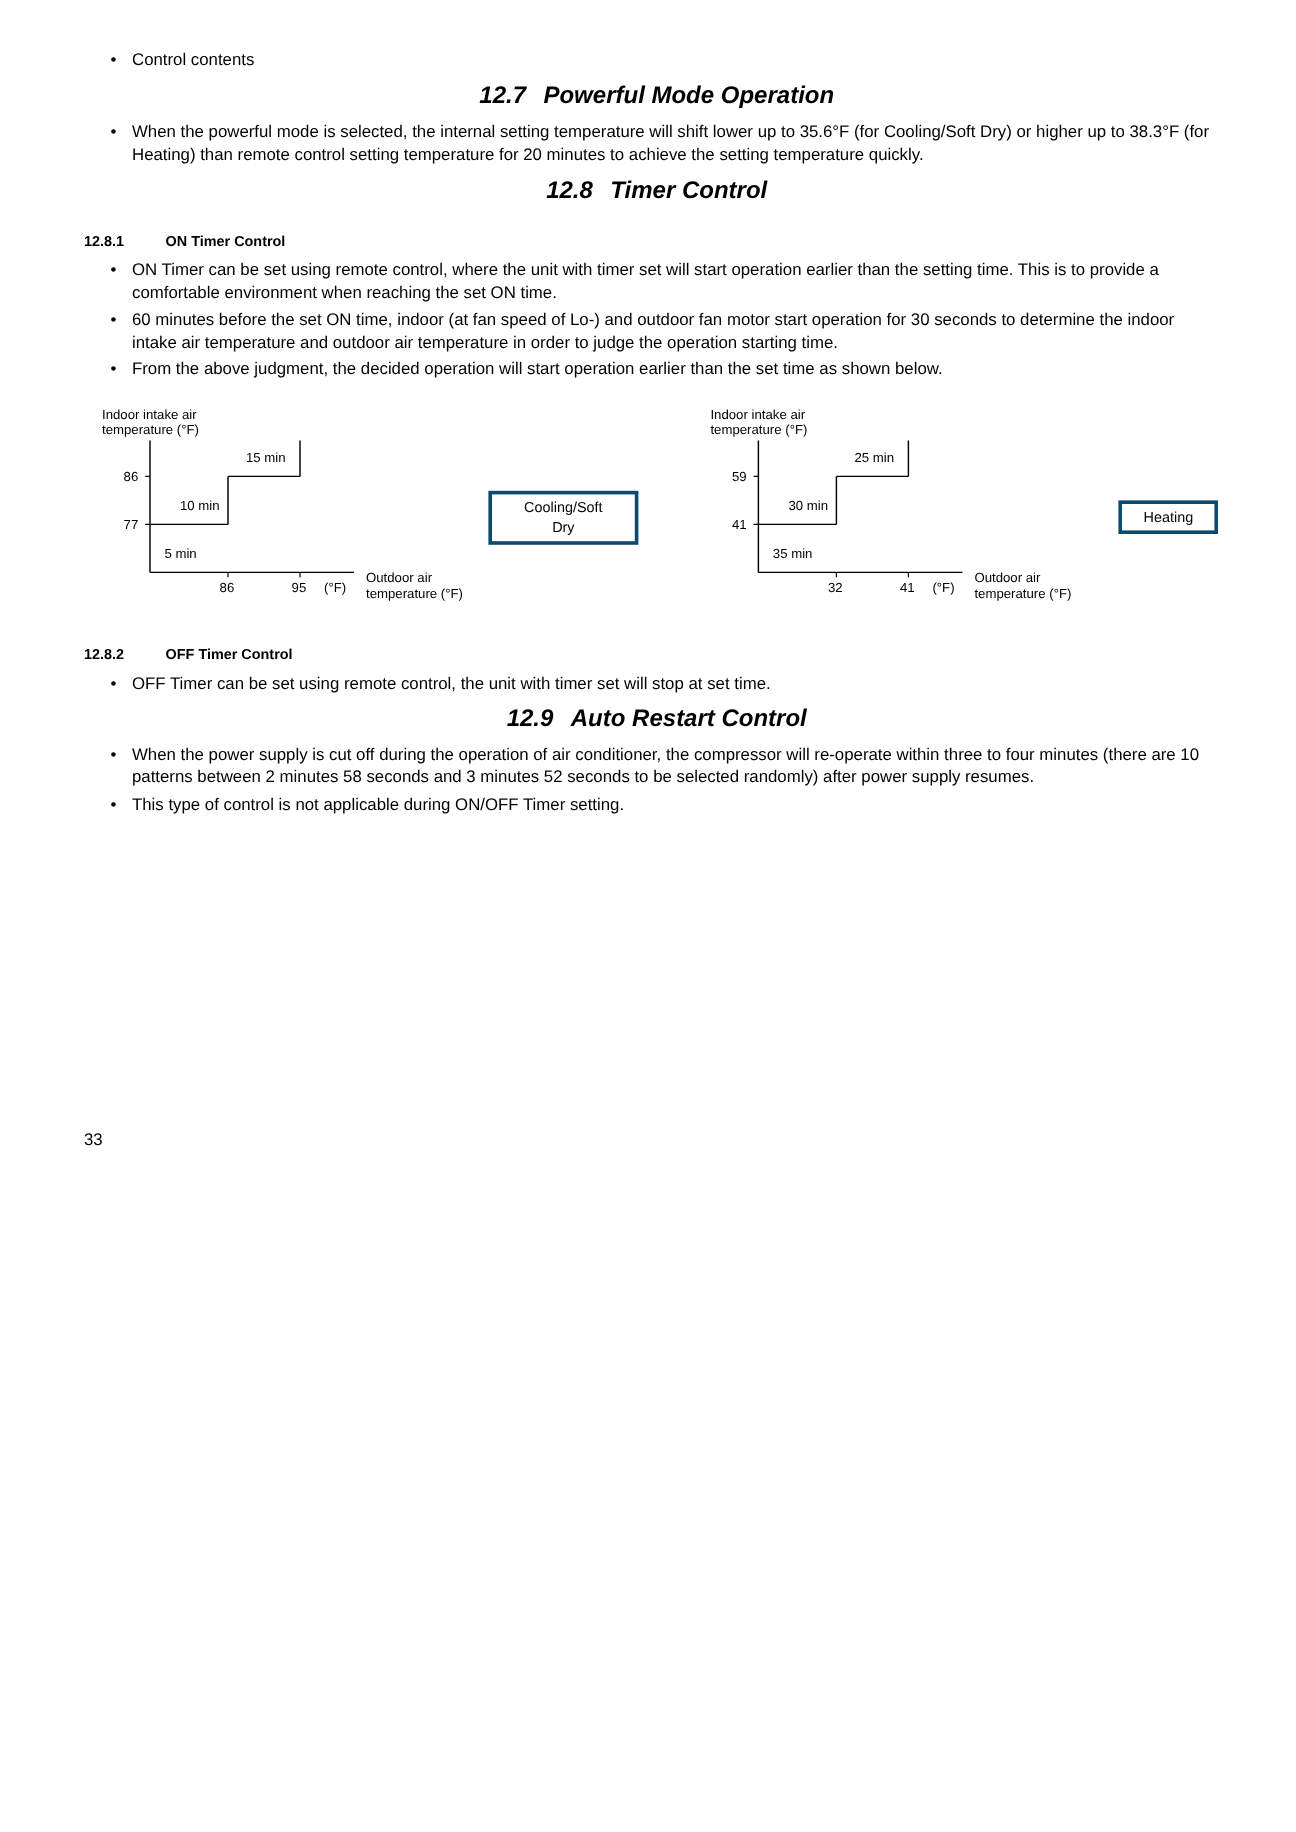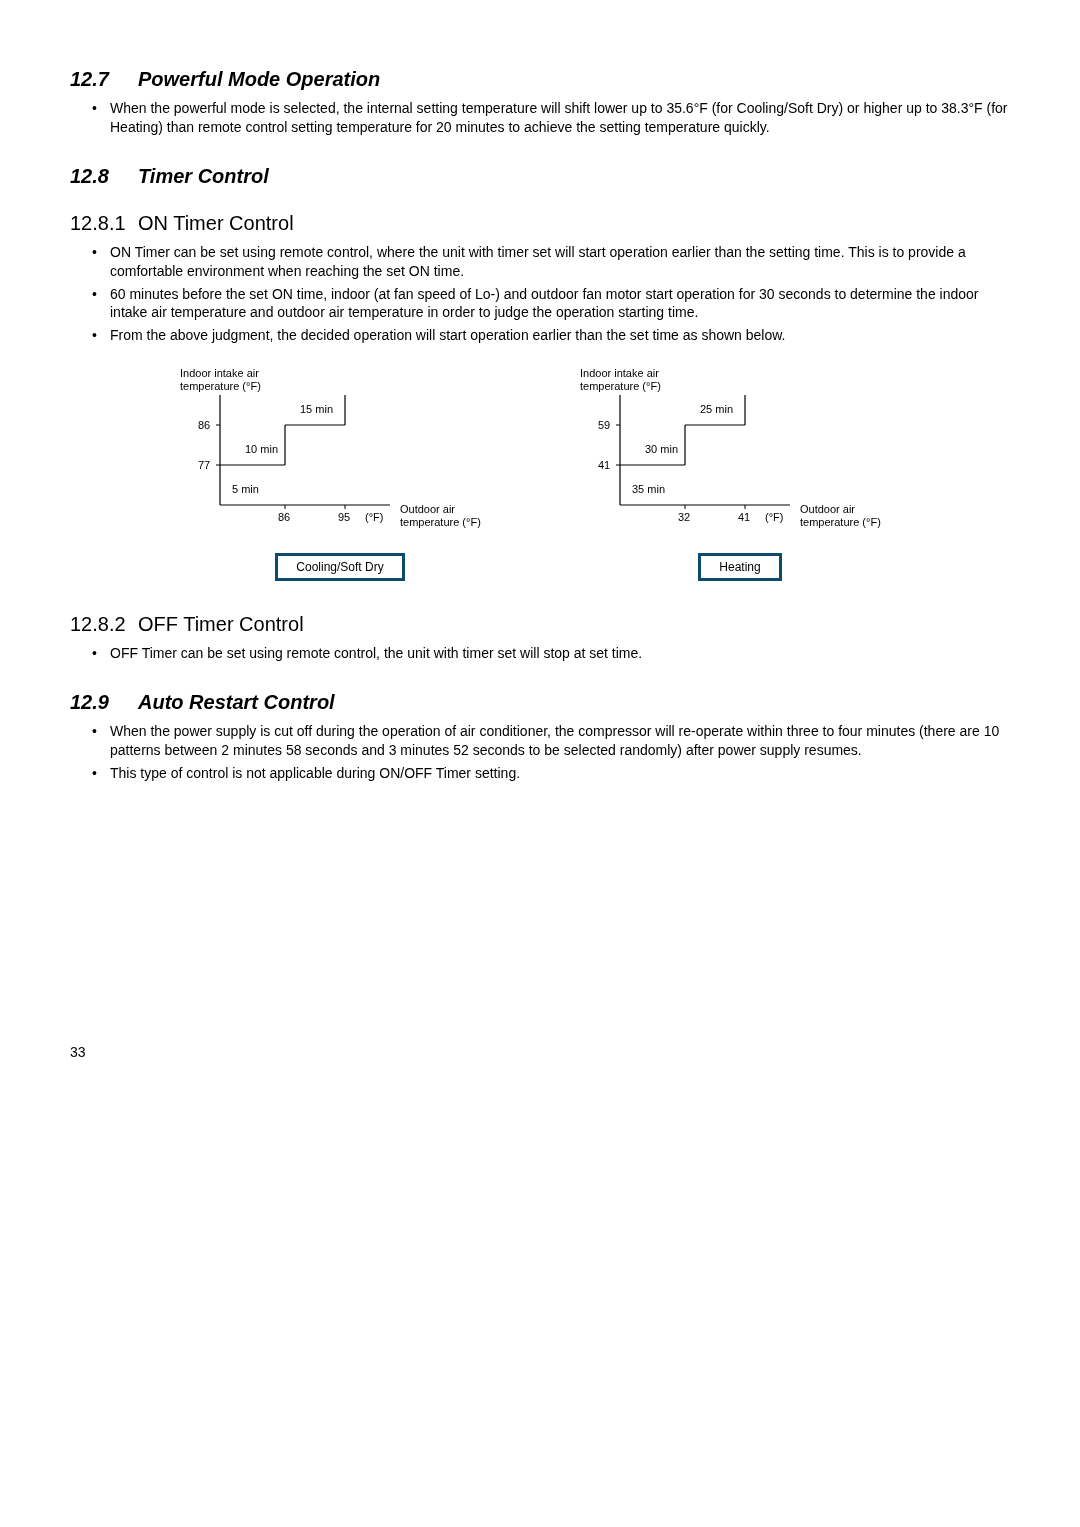--- a/index.html
+++ b/index.html
@@ -12,36 +12,37 @@
       font-size: 14px;
       line-height: 1.35;
     }
     ul { list-style: none; }
     .bullet-1 { padding-left: 40px; margin-bottom: 4px; position: relative; }
     .bullet-1::before { content: "•"; position: absolute; left: 22px; }
     .bullet-2 { padding-left: 75px; margin-bottom: 2px; position: relative; }
     .bullet-2::before { content: "o"; position: absolute; left: 55px; font-size: 11px; top: 2px; }
     .bullet-3 { padding-left: 110px; margin-bottom: 2px; position: relative; }
     .bullet-3::before { content: "▪"; position: absolute; left: 94px; font-size: 10px; top: 2px; }
-    h2 { font-size: 20px; font-style: italic; font-weight: bold; margin: 26px 0 6px; }
-    h3 { font-size: 20px; font-weight: normal; margin: 20px 0 6px; }
+    h2 { font-size: 20px; font-style: italic; font-weight: bold; margin: 8px 0 6px; text-align: center; }
+    h3 { font-size: 12px; font-weight: bold; margin: 20px 0 6px; }
     .h2-num { display: inline-block; width: 68px; }
     .h3-num { display: inline-block; width: 68px; }
     .body-para { padding-left: 40px; position: relative; margin-bottom: 4px; }
     .body-para::before { content: "•"; position: absolute; left: 22px; }
     .charts-row { display: flex; justify-content: center; gap: 40px; margin: 20px 0 30px; }
-    .chart-col { display: flex; flex-direction: column; align-items: center; }
+    .chart-col { display: flex; flex-direction: row; align-items: center; }
     .chart-svg { font-family: Arial; }
     .chart-label-box { border: 3px solid #0c4a6e; padding: 3px 18px; font-size: 12px; margin-top: 18px; text-align: center; }
     .page-num { text-align: left; margin-top: 260px; font-size: 14px; }
   </style>
 </head>
 <body>
 
 <ul>
+  <li class="bullet-1">Control contents</li>
 </ul>
 
 <h2>
   <span class="h2-num">12.7</span><span>Powerful Mode Operation</span>
 </h2>
 <div class="body-para">When the powerful mode is selected, the internal setting temperature will shift lower up to 35.6°F (for Cooling/Soft Dry) or higher up to 38.3°F (for Heating) than remote control setting temperature for 20 minutes to achieve the setting temperature quickly.</div>
 
 <h2>
   <span class="h2-num">12.8</span><span>Timer Control</span>
 </h2>

